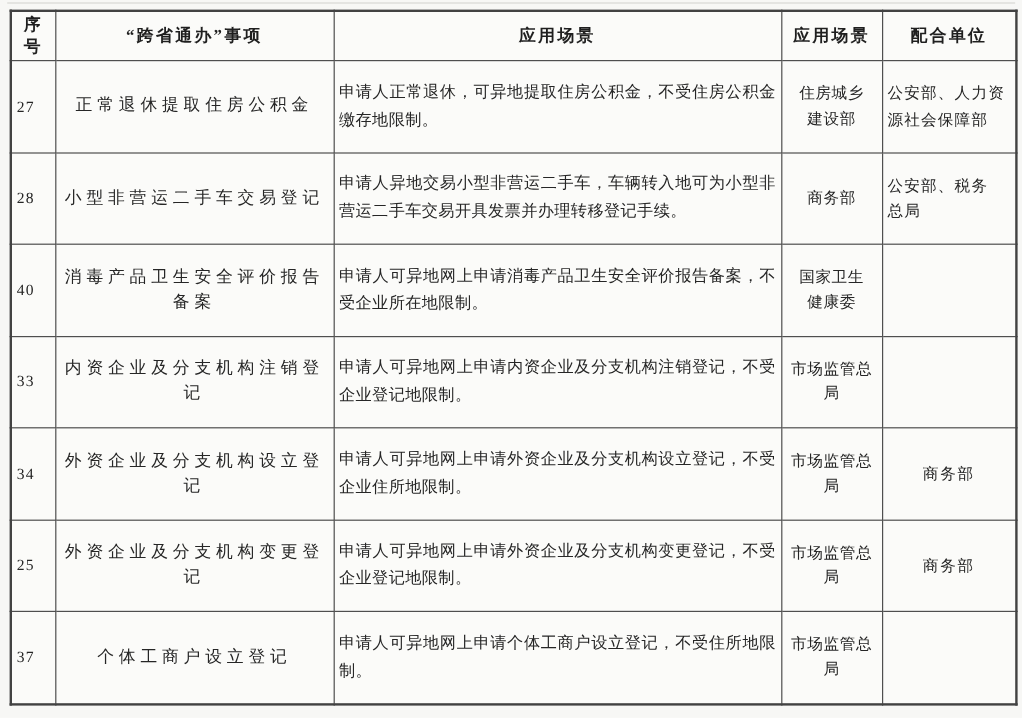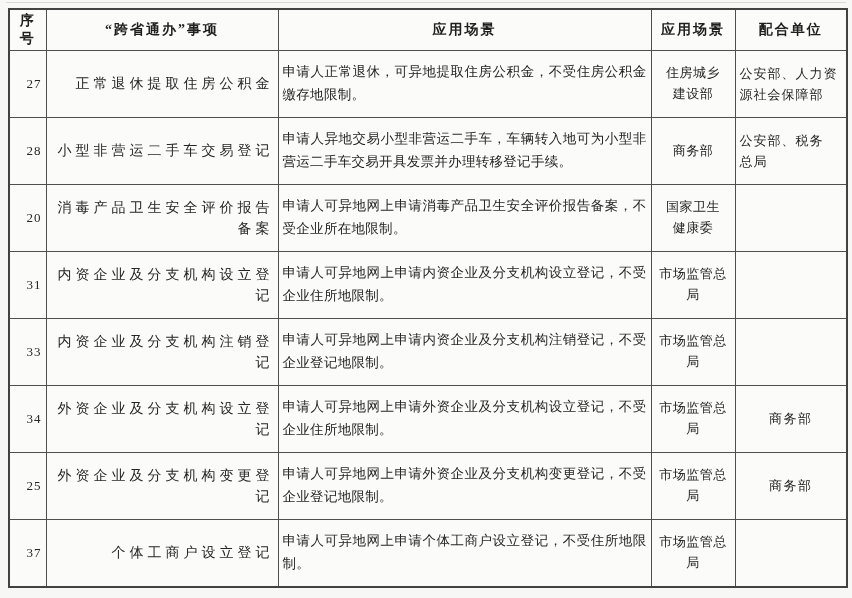--- a/index.html
+++ b/index.html
@@ -49,27 +49,27 @@
   thead th {
     font-size: 14px;
     font-weight: bold;
     text-align: center;
     letter-spacing: 2px;
     height: 34px;
     color: #1f1f1f;
   }
   tbody tr { height: 45px; }
   td.col-no {
-    text-align: right;
+    text-align: left;
     font-size: 13px;
     letter-spacing: 1px;
     margin-top: 28px;
   }
   td.col-item {
-    text-align: right;
+    text-align: center;
     font-size: 14px;
     letter-spacing: 4px;
     padding-left: 13px;
     padding-right: 4px;
     line-height: 1.5;
   }
   td.col-scenario {
     text-align: justify;
     font-size: 13.5px;
     letter-spacing: 0.3px;
@@ -133,32 +133,25 @@
       </tr>
       <tr>
         <td class="col-no">28</td>
         <td class="col-item">小型非营运二手车交易登记</td>
         <td class="col-scenario">申请人异地交易小型非营运二手车，车辆转入地可为小型非营运二手车交易开具发票并办理转移登记手续。</td>
         <td class="col-lead">商务部</td>
         <td class="col-support wrap-left">公安部、税务
 总局</td>
       </tr>
       <tr>
-        <td class="col-no">20</td>
+        <td class="col-no">40</td>
         <td class="col-item">消毒产品卫生安全评价报告备案</td>
         <td class="col-scenario">申请人可异地网上申请消毒产品卫生安全评价报告备案，不受企业所在地限制。</td>
         <td class="col-lead">国家卫生
 健康委</td>
-        <td class="col-support"></td>
-      </tr>
-      <tr>
-        <td class="col-no">31</td>
-        <td class="col-item">内资企业及分支机构设立登记</td>
-        <td class="col-scenario">申请人可异地网上申请内资企业及分支机构设立登记，不受企业住所地限制。</td>
-        <td class="col-lead">市场监管总局</td>
         <td class="col-support"></td>
       </tr>
       <tr>
         <td class="col-no">33</td>
         <td class="col-item">内资企业及分支机构注销登记</td>
         <td class="col-scenario">申请人可异地网上申请内资企业及分支机构注销登记，不受企业登记地限制。</td>
         <td class="col-lead">市场监管总局</td>
         <td class="col-support"></td>
       </tr>
       <tr>

